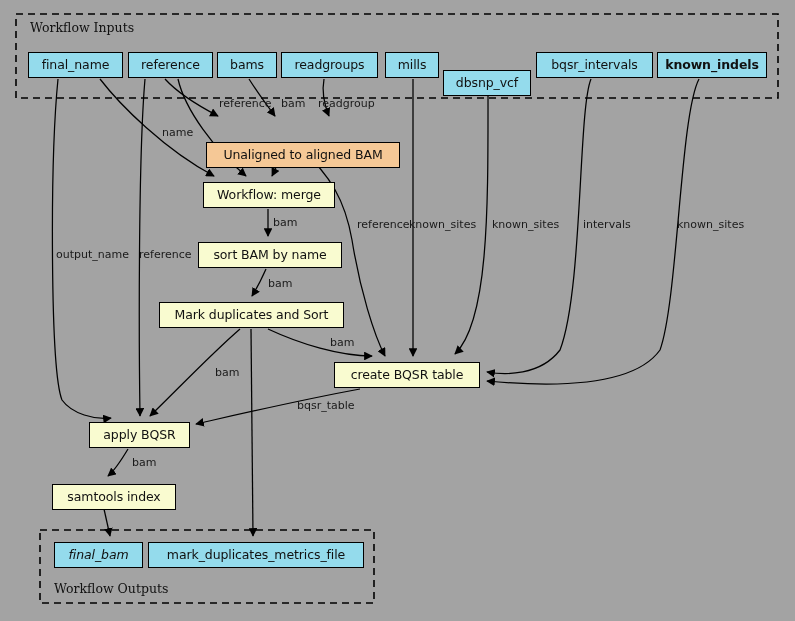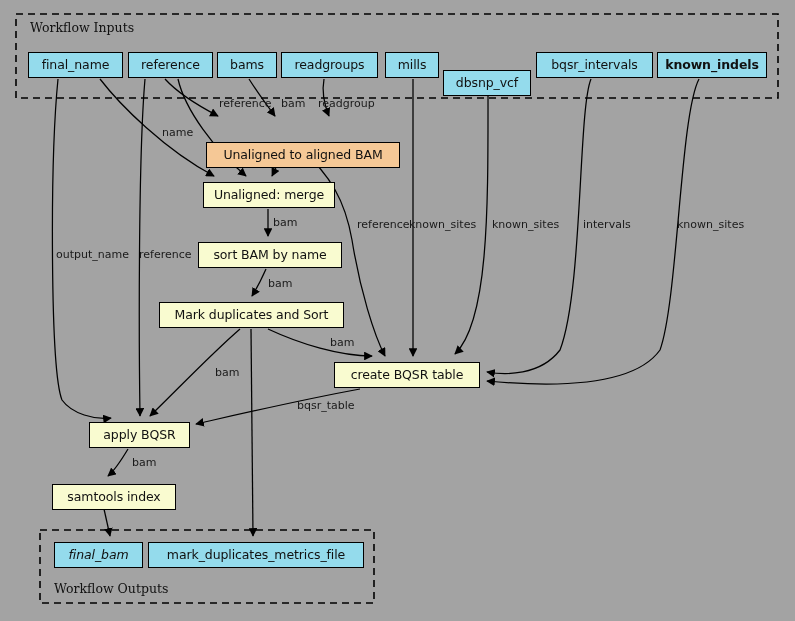--- a/index.html
+++ b/index.html
@@ -155,21 +155,21 @@
       <div class="node input" style="left: 536px; top: 52px; width: 117px; height: 26px;">
         <span>bqsr_intervals</span>
       </div>
       <div class="node input" style="left: 657px; top: 52px; width: 110px; height: 26px; font-weight: bold;">
         <span>known_indels</span>
       </div>
       <div class="node process process-accent" style="left: 206px; top: 122px; width: 194px; height: 26px; margin-top: 20px;">
         <span>Unaligned to aligned BAM</span>
       </div>
       <div class="node process" style="left: 203px; top: 182px; width: 132px; height: 26px;">
-        <span>Unaligned: merge</span>
+        <span>Workflow: merge</span>
       </div>
       <div class="node process" style="left: 198px; top: 242px; width: 144px; height: 26px;">
         <span>sort BAM by name</span>
       </div>
       <div class="node process" style="left: 159px; top: 302px; width: 185px; height: 26px;">
         <span>Mark duplicates and Sort</span>
       </div>
       <div class="node process" style="left: 334px; top: 362px; width: 146px; height: 26px;">
         <span>create BQSR table</span>
       </div>

